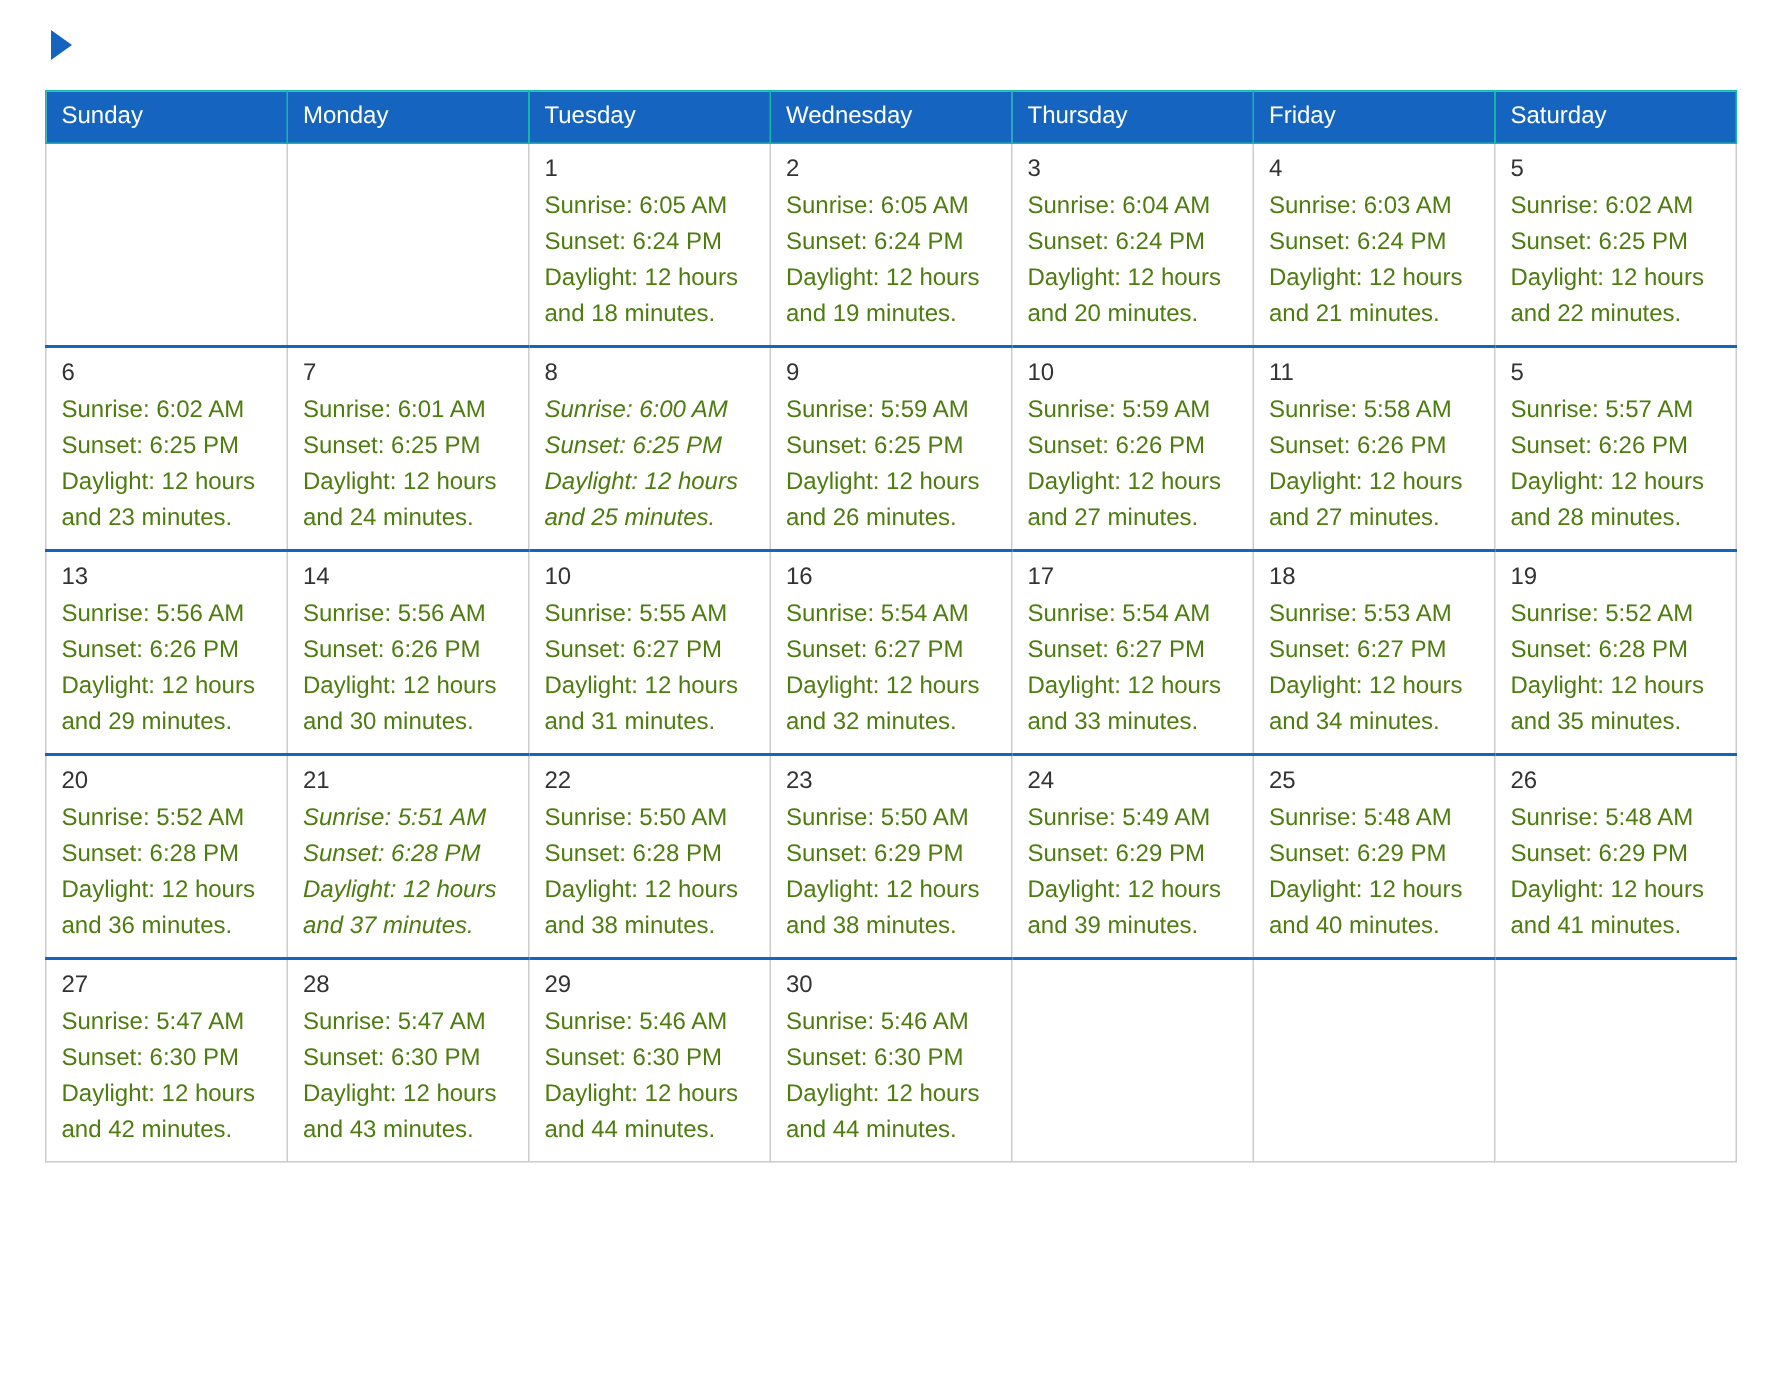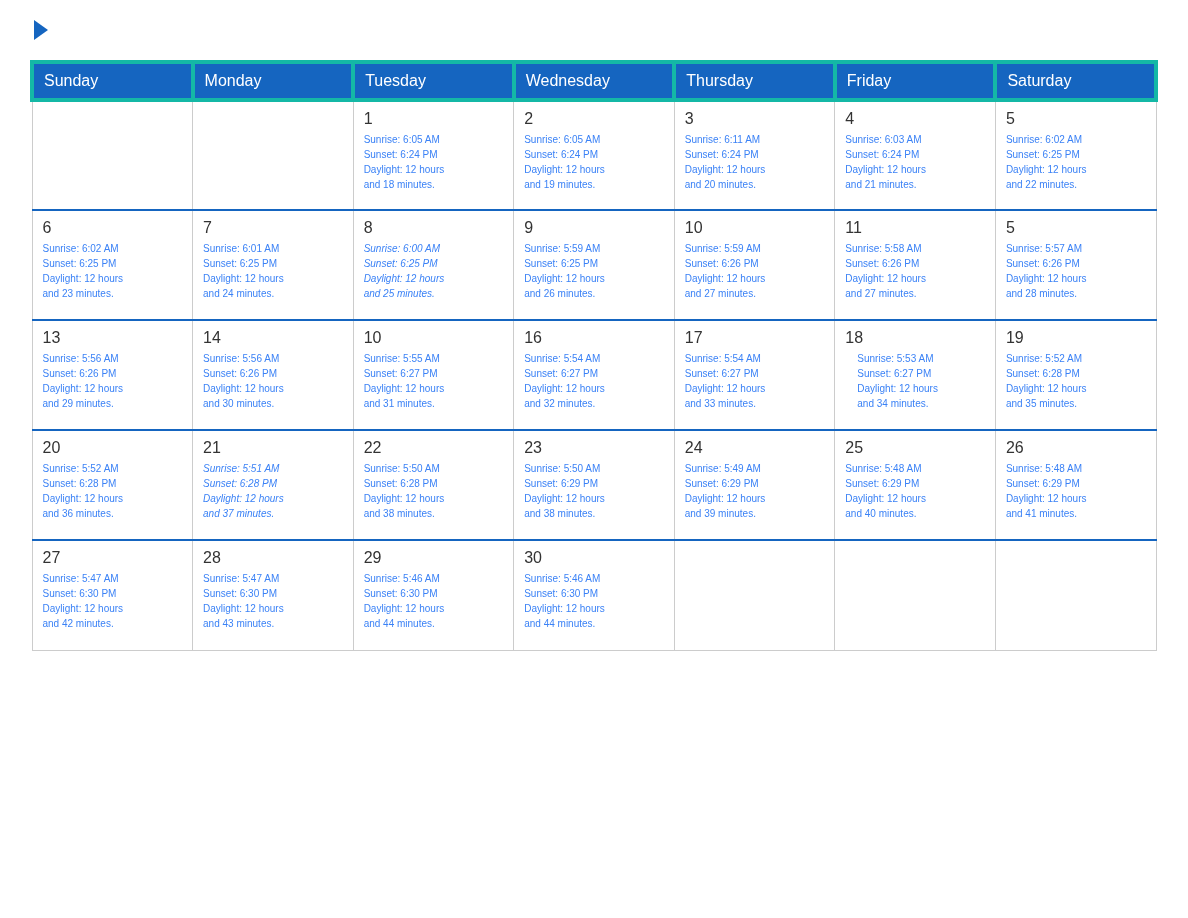--- a/index.html
+++ b/index.html
@@ -58,38 +58,38 @@
       border-collapse: collapse;
       table-layout: fixed;
     }
     .calendar-table th {
       background-color: #1565c0;
       color: #fff;
       padding: 8px 10px;
       font-size: 16px;
       font-weight: normal;
       text-align: left;
-      border: 4px solid #14b8a6;
+      border: 1px solid #14b8a6;
     }
     .calendar-table td {
       border: 1px solid #ccc;
       vertical-align: top;
       padding: 8px 10px;
       height: 110px;
     }
     .day-number {
       font-size: 16px;
       color: #333;
       font-weight: normal;
       display: block;
       margin-bottom: 4px;
     }
     .day-info {
-      font-size: 10px;
-      color: #3b82f6;
+      font-size: 16px;
+      color: #4d7c0f;
       line-height: 1.5;
     }
     .empty-cell {
       background: #fff;
     }
     .row-separator td {
       border-top: 2px solid #1565c0;
     }
   </style>
 </head>
@@ -134,21 +134,21 @@
         </td>
         <td>
           <span class="day-number">2</span>
           <div class="day-info" style="white-space: pre-line;">Sunrise: 6:05 AM
 Sunset: 6:24 PM
 Daylight: 12 hours
 and 19 minutes.</div>
         </td>
         <td>
           <span class="day-number">3</span>
-          <div class="day-info" style="white-space: pre-line;">Sunrise: 6:11 AM
+          <div class="day-info" style="white-space: pre-line;">Sunrise: 6:04 AM
 Sunset: 6:24 PM
 Daylight: 12 hours
 and 20 minutes.</div>
         </td>
         <td>
           <span class="day-number">4</span>
           <div class="day-info" style="white-space: pre-line;">Sunrise: 6:03 AM
 Sunset: 6:24 PM
 Daylight: 12 hours
 and 21 minutes.</div>
@@ -243,21 +243,21 @@
         </td>
         <td>
           <span class="day-number">17</span>
           <div class="day-info" style="white-space: pre-line;">Sunrise: 5:54 AM
 Sunset: 6:27 PM
 Daylight: 12 hours
 and 33 minutes.</div>
         </td>
         <td>
           <span class="day-number">18</span>
-          <div class="day-info" style="white-space: pre-line; margin-left: 12px;">Sunrise: 5:53 AM
+          <div class="day-info" style="white-space: pre-line;">Sunrise: 5:53 AM
 Sunset: 6:27 PM
 Daylight: 12 hours
 and 34 minutes.</div>
         </td>
         <td>
           <span class="day-number">19</span>
           <div class="day-info" style="white-space: pre-line;">Sunrise: 5:52 AM
 Sunset: 6:28 PM
 Daylight: 12 hours
 and 35 minutes.</div>

